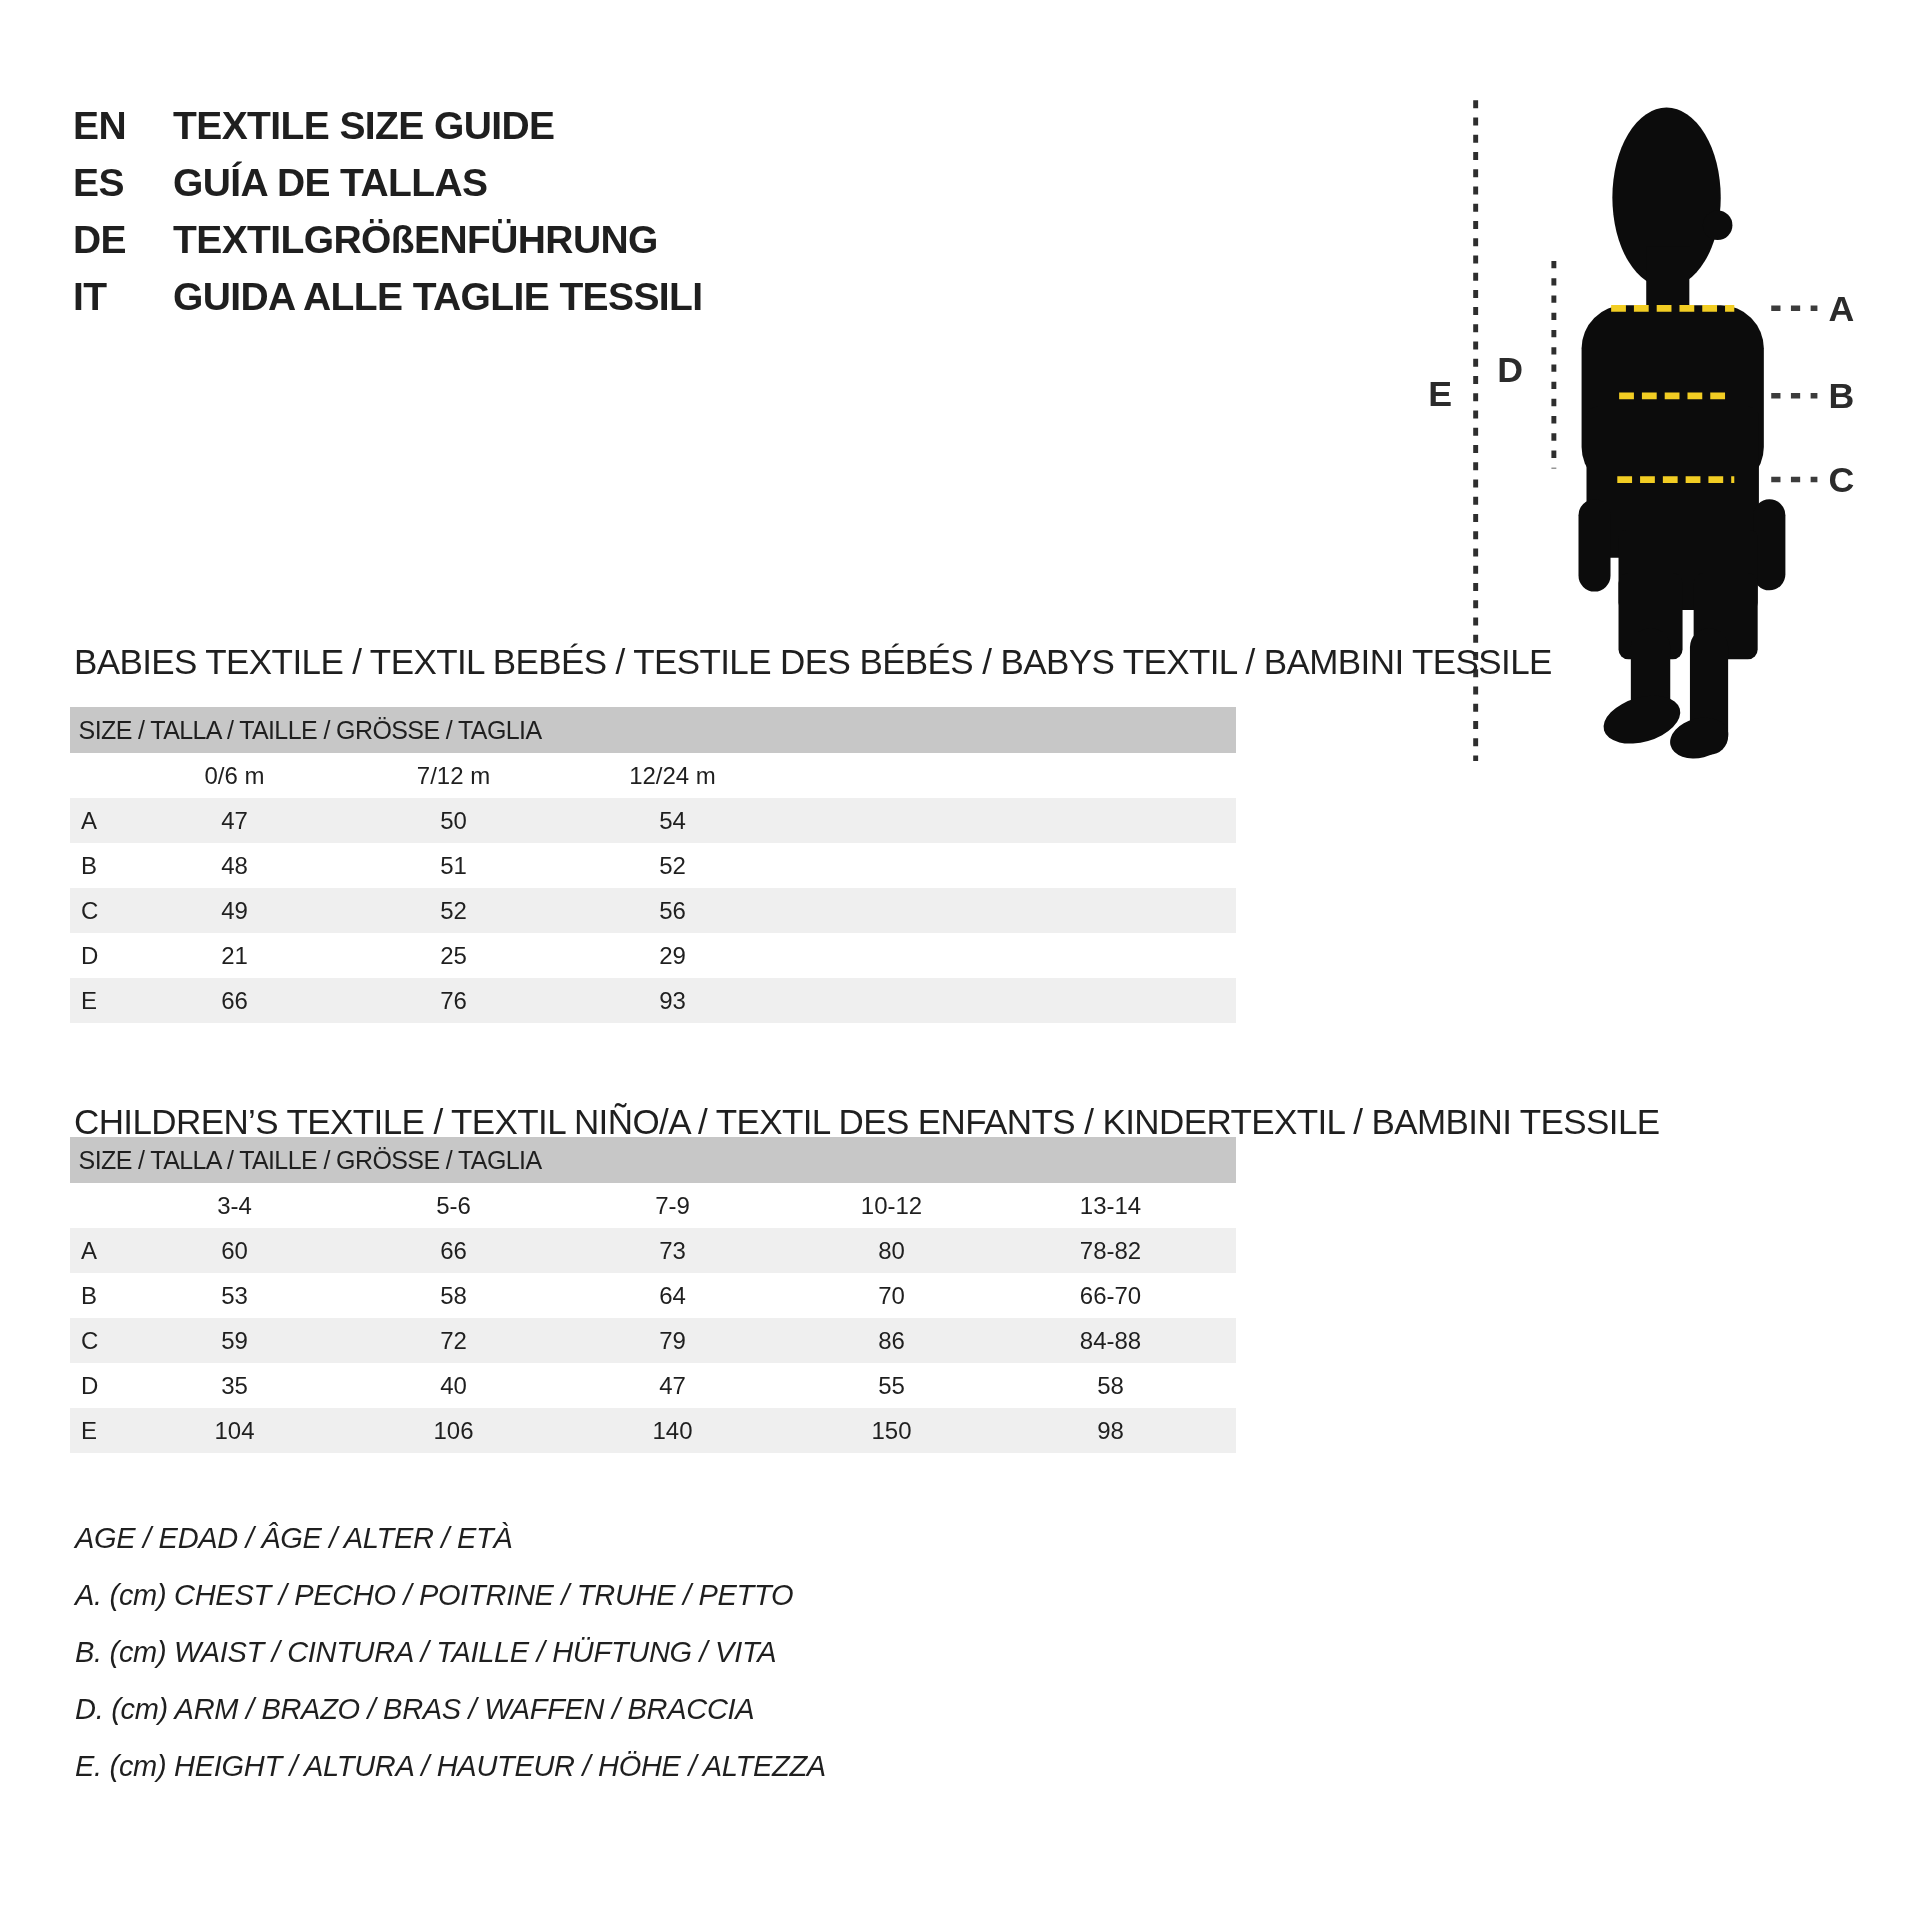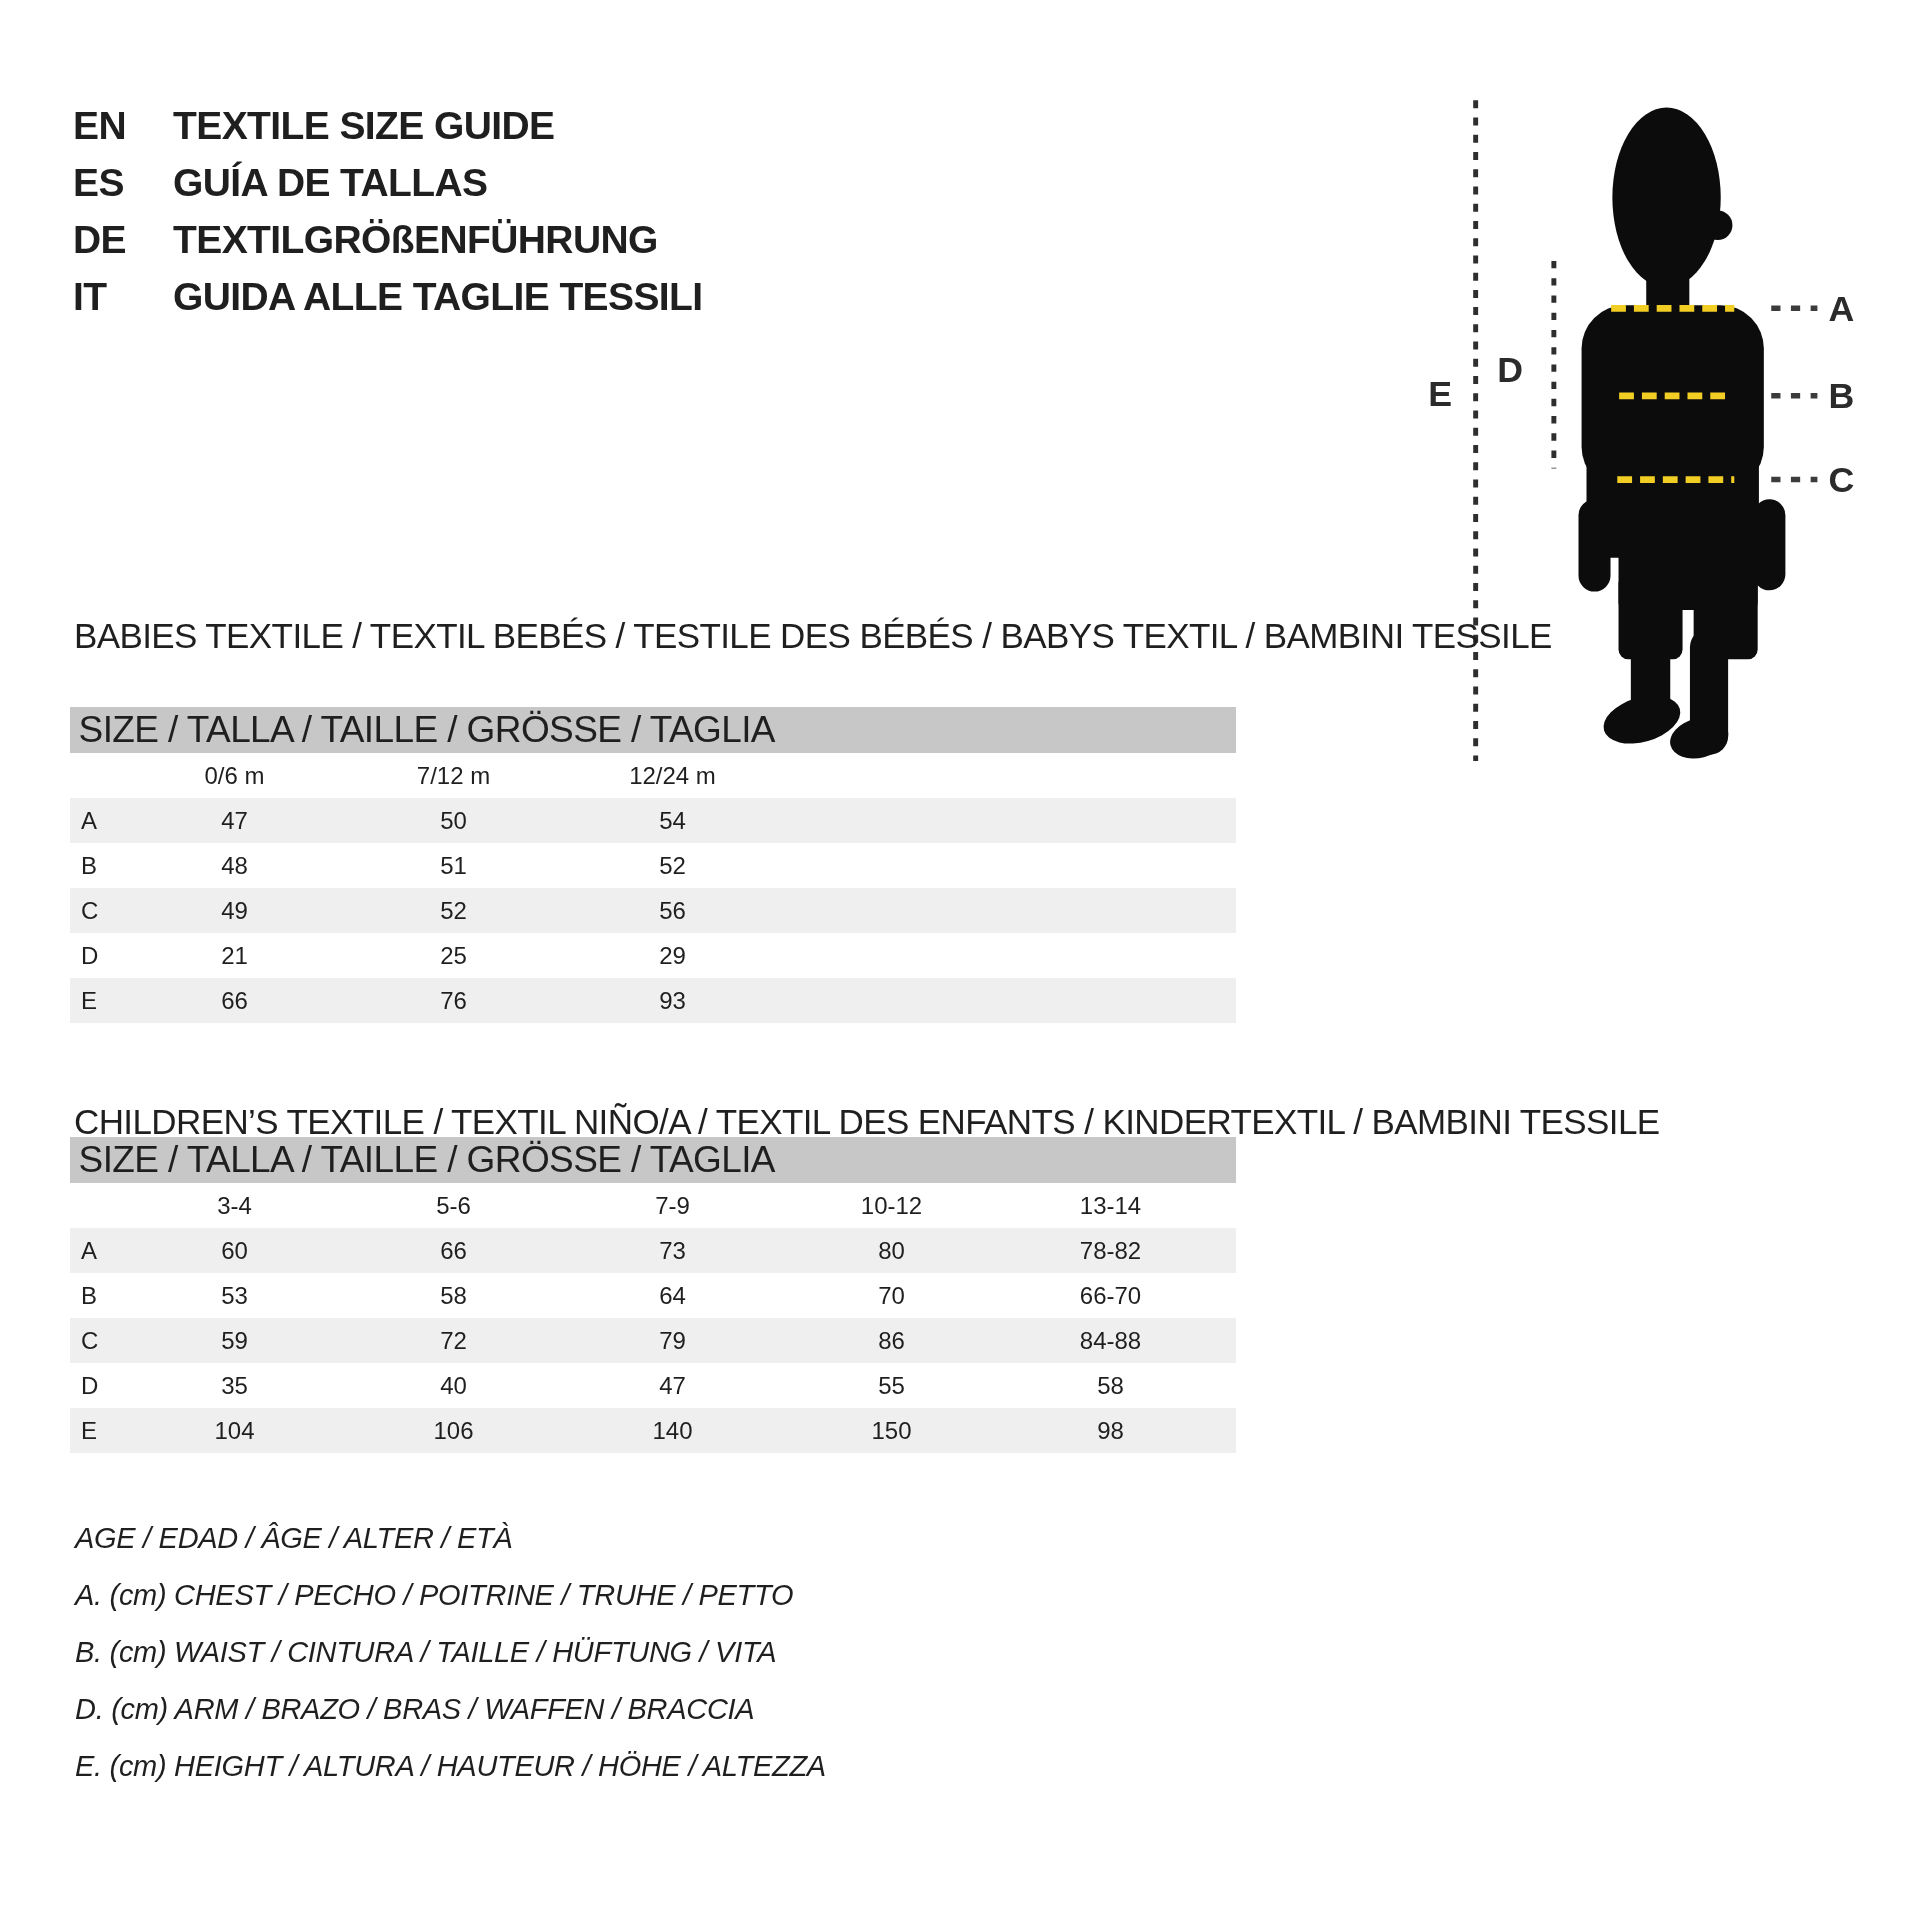--- a/index.html
+++ b/index.html
@@ -19,21 +19,21 @@
   .lang-row{display:flex;height:57px;font-size:39px;font-weight:700;letter-spacing:-0.6px;white-space:nowrap;}
   .lang-code{width:100px;flex:0 0 100px;}
 
   
   .section-title{font-size:35px;font-weight:500;letter-spacing:-0.6px;white-space:nowrap;}
 
   
   .size-table{width:1166px;}
   .band{
     background:#c7c7c7;height:46px;line-height:46px;
-    padding-left:8.6px;font-size:37px;font-weight:500;letter-spacing:-0.6px;
+    padding-left:8.6px;font-size:25px;font-weight:500;letter-spacing:-0.6px;
     box-sizing:border-box;
   }
   .trow{display:flex;height:45px;align-items:center;font-size:24px;font-weight:500;}
   .trow.stripe{background:#efefef;}
   .letter-cell{width:55px;flex:0 0 55px;padding-left:11px;box-sizing:border-box;}
   .val-cell{width:219px;flex:0 0 219px;text-align:center;}
 
   
   #legend .legend-line{height:57px;font-size:29px;font-weight:500;letter-spacing:-0.3px;white-space:nowrap;font-style:italic;}
 
@@ -96,21 +96,21 @@
     <line x1="338" y1="482" x2="518" y2="482" stroke="#f2cd23" stroke-width="11" stroke-dasharray="24 13"></line>
     <line x1="585" y1="482" x2="660" y2="482" stroke="#3c3c3c" stroke-width="9" stroke-dasharray="15 17"></line>
     <text x="678" y="502" class="measure-label">B</text>
 
     <line x1="335" y1="618" x2="525" y2="618" stroke="#f2cd23" stroke-width="11" stroke-dasharray="24 13"></line>
     <line x1="585" y1="618" x2="660" y2="618" stroke="#3c3c3c" stroke-width="9" stroke-dasharray="15 17"></line>
     <text x="678" y="638" class="measure-label">C</text>
   </svg>
 </div>
 
-<div class="abs section-title" style="left:74px;top:616px;">BABIES TEXTILE / TEXTIL BEBÉS / TESTILE DES BÉBÉS / BABYS TEXTIL / BAMBINI TESSILE</div>
+<div class="abs section-title" style="left:74px;top:642px;">BABIES TEXTILE / TEXTIL BEBÉS / TESTILE DES BÉBÉS / BABYS TEXTIL / BAMBINI TESSILE</div>
 
 <div class="abs size-table" style="left:70px;top:707px;">
   <div class="band">SIZE / TALLA / TAILLE / GRÖSSE / TAGLIA</div>
   <div class="trow">
     <span class="letter-cell"></span>
     <span class="val-cell">0/6 m</span>
     <span class="val-cell">7/12 m</span>
     <span class="val-cell">12/24 m</span>
   </div>
   <div class="trow stripe">

